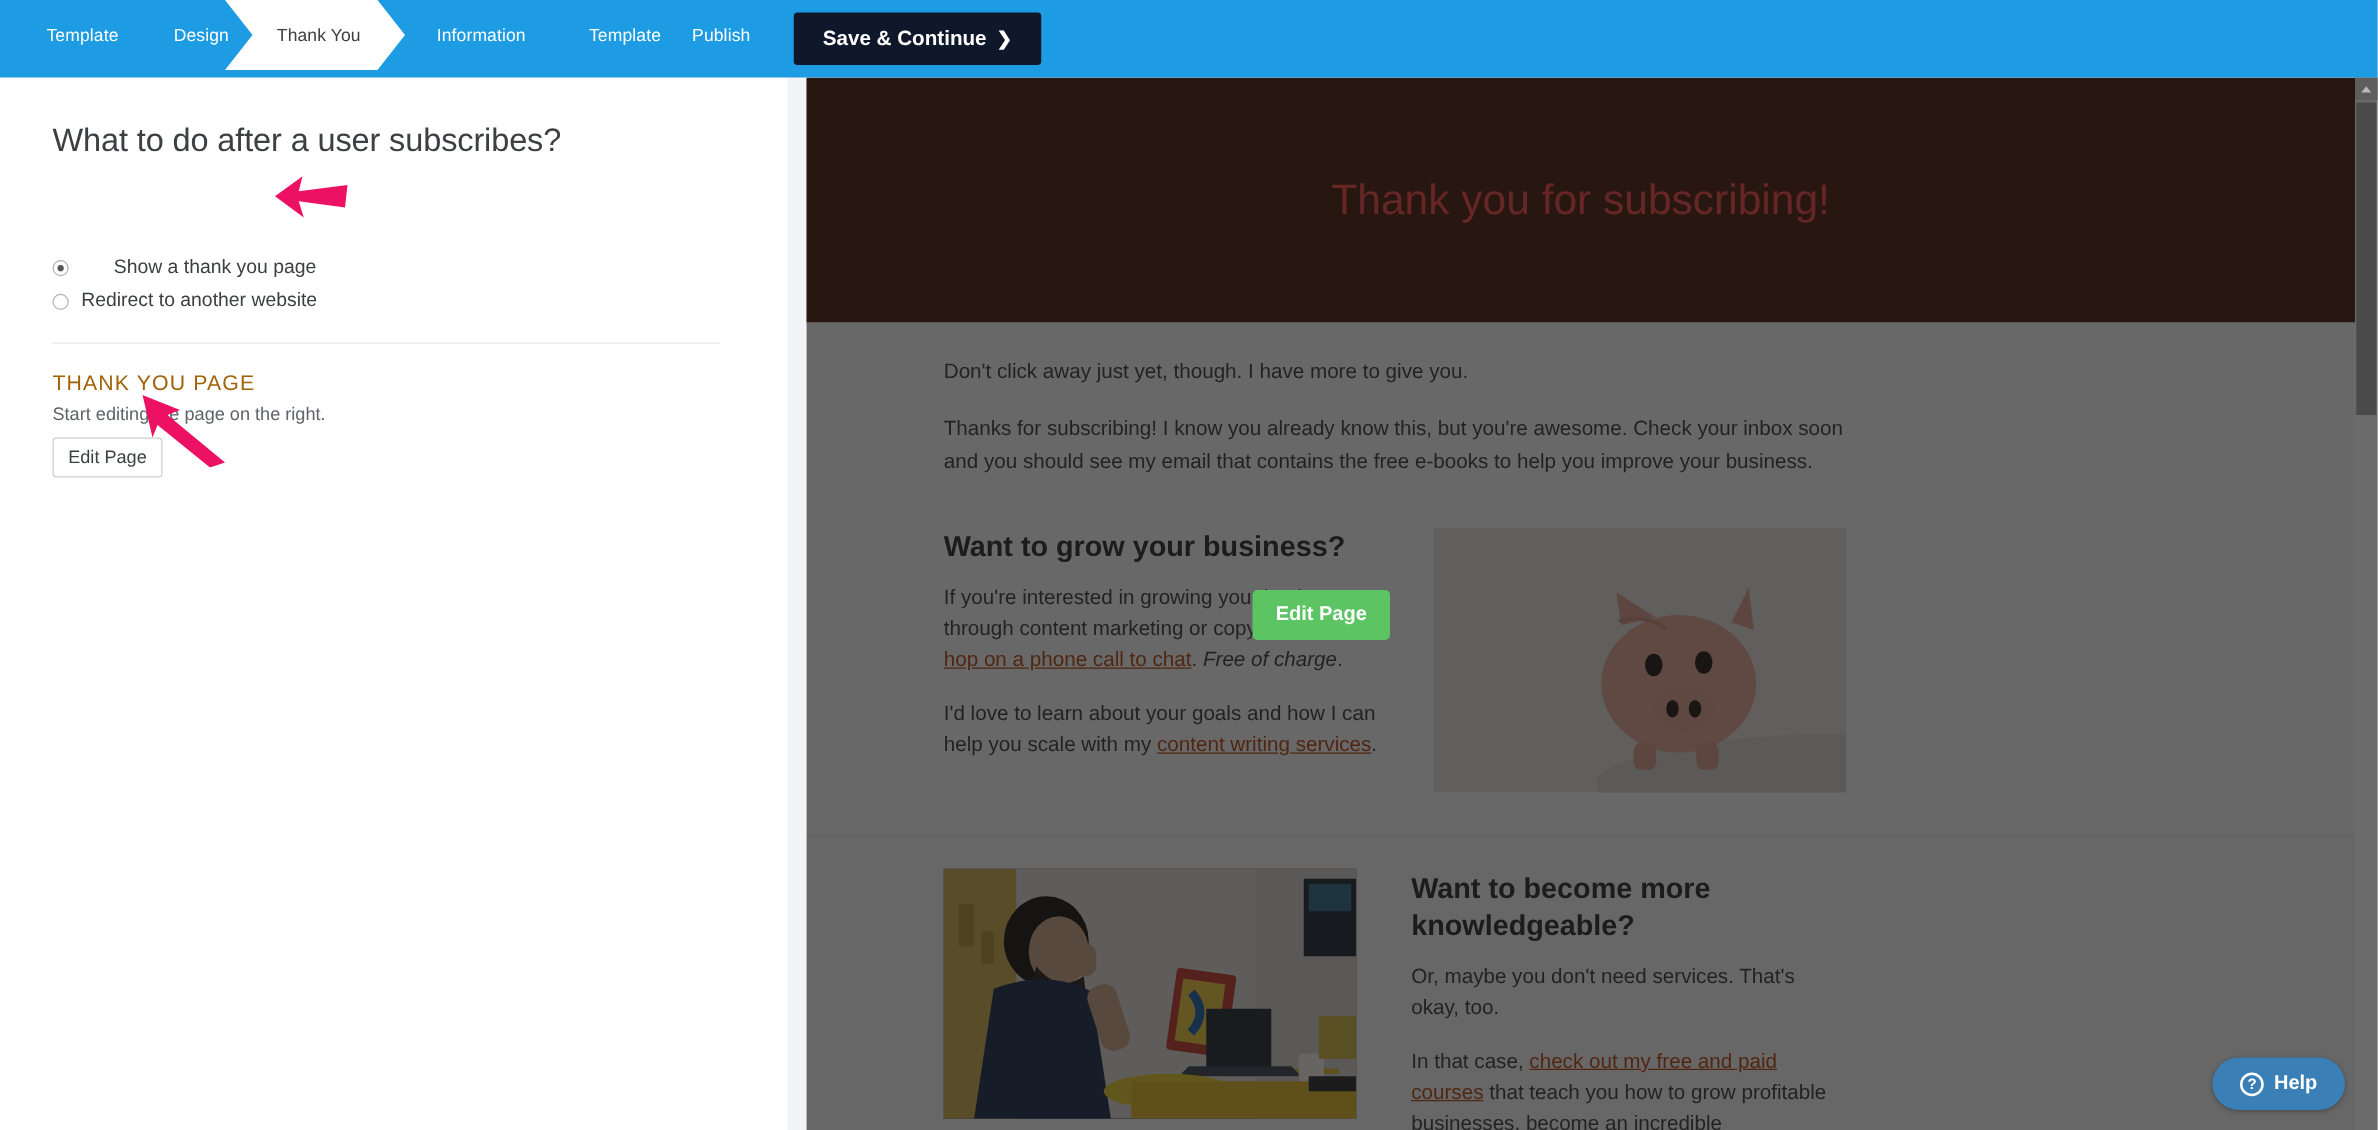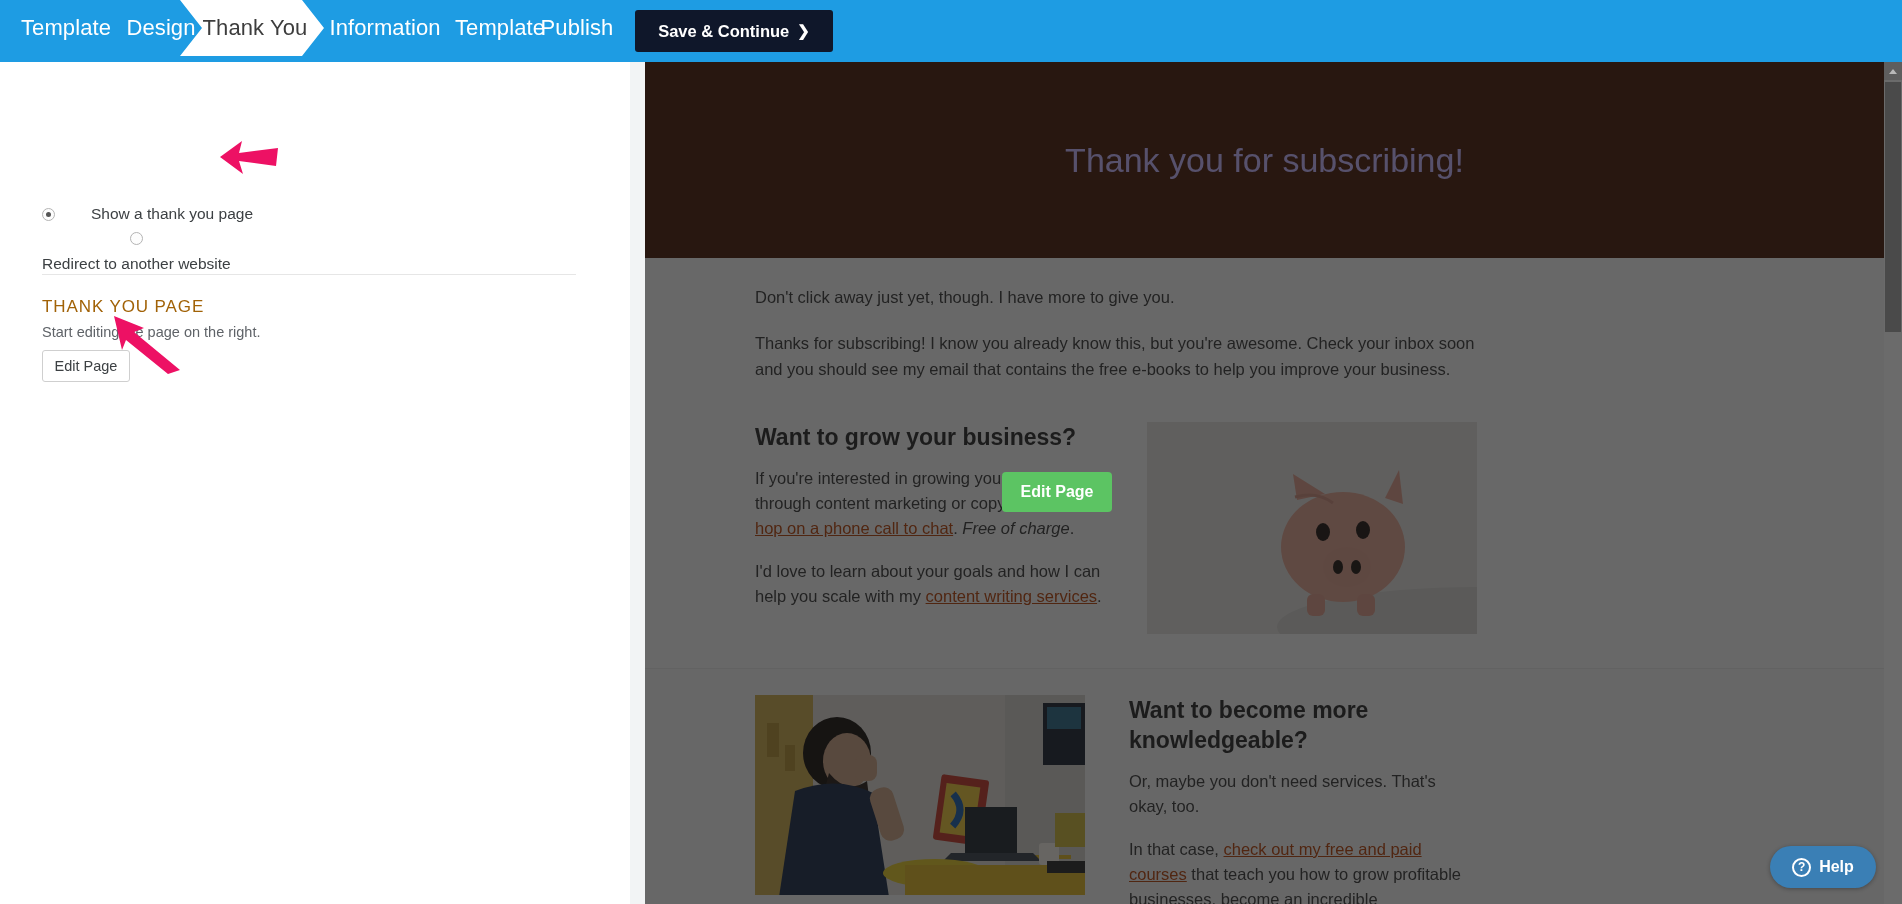--- a/index.html
+++ b/index.html
@@ -13,21 +13,21 @@
   
   #topnav {
     position: absolute; left: 0; top: 0;
     width: 1902px; height: 62px;
     background: #1e9ce3;
     z-index: 40;
   }
   .nav-tab {
     position: absolute; top: 0; height: 56px;
     display: flex; align-items: center; justify-content: center;
-    color: #ffffff; font-size: 22px; letter-spacing: .1px;
+    color: #ffffff; font-size: 14px; letter-spacing: .1px;
     white-space: nowrap; cursor: pointer;
   }
   .nav-tab.active {
     color: #3d3d3d;
     background: #ffffff;
     clip-path: polygon(0 0, calc(100% - 22px) 0, 100% 50%, calc(100% - 22px) 100%, 0 100%, 22px 50%);
     padding-left: 14px; padding-right: 8px;
   }
   #save-btn {
     position: absolute; top: 10px; left: 635px;
@@ -59,21 +59,21 @@
     font-size: 26px; color: #3c4043; font-weight: normal;
     letter-spacing: -.1px;
   }
   .radio-row {
     position: absolute; left: 42px;
     display: flex; align-items: center; gap: 10px;
     cursor: pointer;
   }
   .radio-row:nth-of-type(1) { top: 0; }
   #radio-row-1 { top: 143px; gap: 36px; }
-  #radio-row-2 { top: 170px; flex-direction: column; }
+  #radio-row-2 { top: 170px; }
   .radio-dot {
     width: 13px; height: 13px; border-radius: 50%;
     border: 1px solid #b4b4b4; background: #fdfdfd;
     position: relative; flex: none;
   }
   .radio-dot.checked::after {
     content: ""; position: absolute;
     left: 3px; top: 3px; width: 5px; height: 5px;
     border-radius: 50%; background: #555;
   }
@@ -113,21 +113,21 @@
     overflow: hidden;
     z-index: 10;
   }
   #hero {
     position: relative;
     width: 100%; height: 196px;
     background: #4a1e0d;
     display: flex; align-items: center; justify-content: center;
   }
   #hero-title {
-    font-size: 34px; color: #c4b5fd; font-weight: normal;
+    font-size: 34px; color: #ef4444; font-weight: normal;
   }
 
   .section { position: relative; padding: 0 0; }
   #sec-intro { background: #f2f2f2; padding: 26px 0 10px 0; }
   .inner { width: 735px; margin-left: 110px; }
   .body-p {
     font-size: 16.5px; line-height: 26px; color: #3b3b3b;
     margin-bottom: 20px;
   }
 
@@ -234,20 +234,21 @@
   <div class="nav-tab" style="left:525px; width:104px;">
     <span>Publish</span>
   </div>
   <button id="save-btn">
     <span>Save &amp; Continue</span>
     <span class="chev">❯</span>
   </button>
 </div>
 
 <div id="left-panel">
+  <h1 id="panel-title">What to do after a user subscribes?</h1>
 
   <div class="radio-row" id="radio-row-1">
     <span class="radio-dot checked"></span>
     <span class="radio-label">Show a thank you page</span>
   </div>
   <div class="radio-row" id="radio-row-2">
     <span class="radio-dot"></span>
     <span class="radio-label">Redirect to another website</span>
   </div>
 

